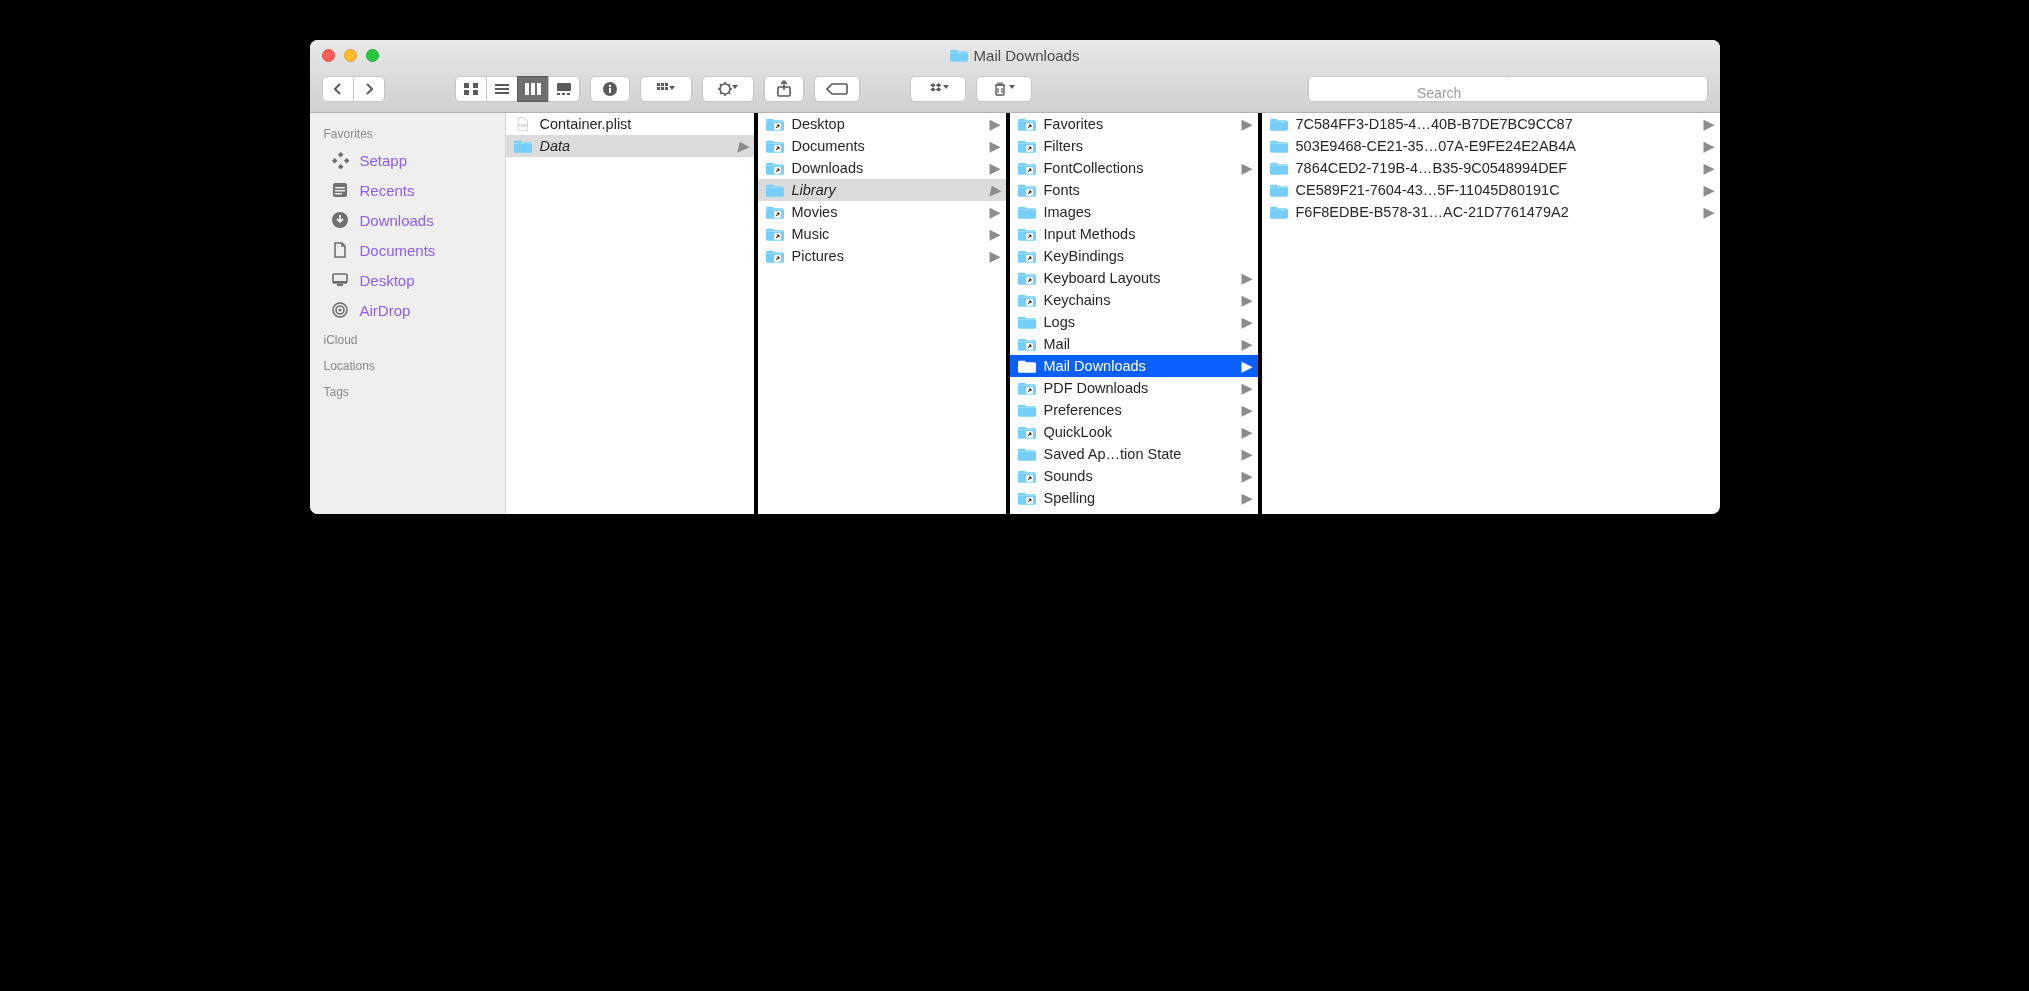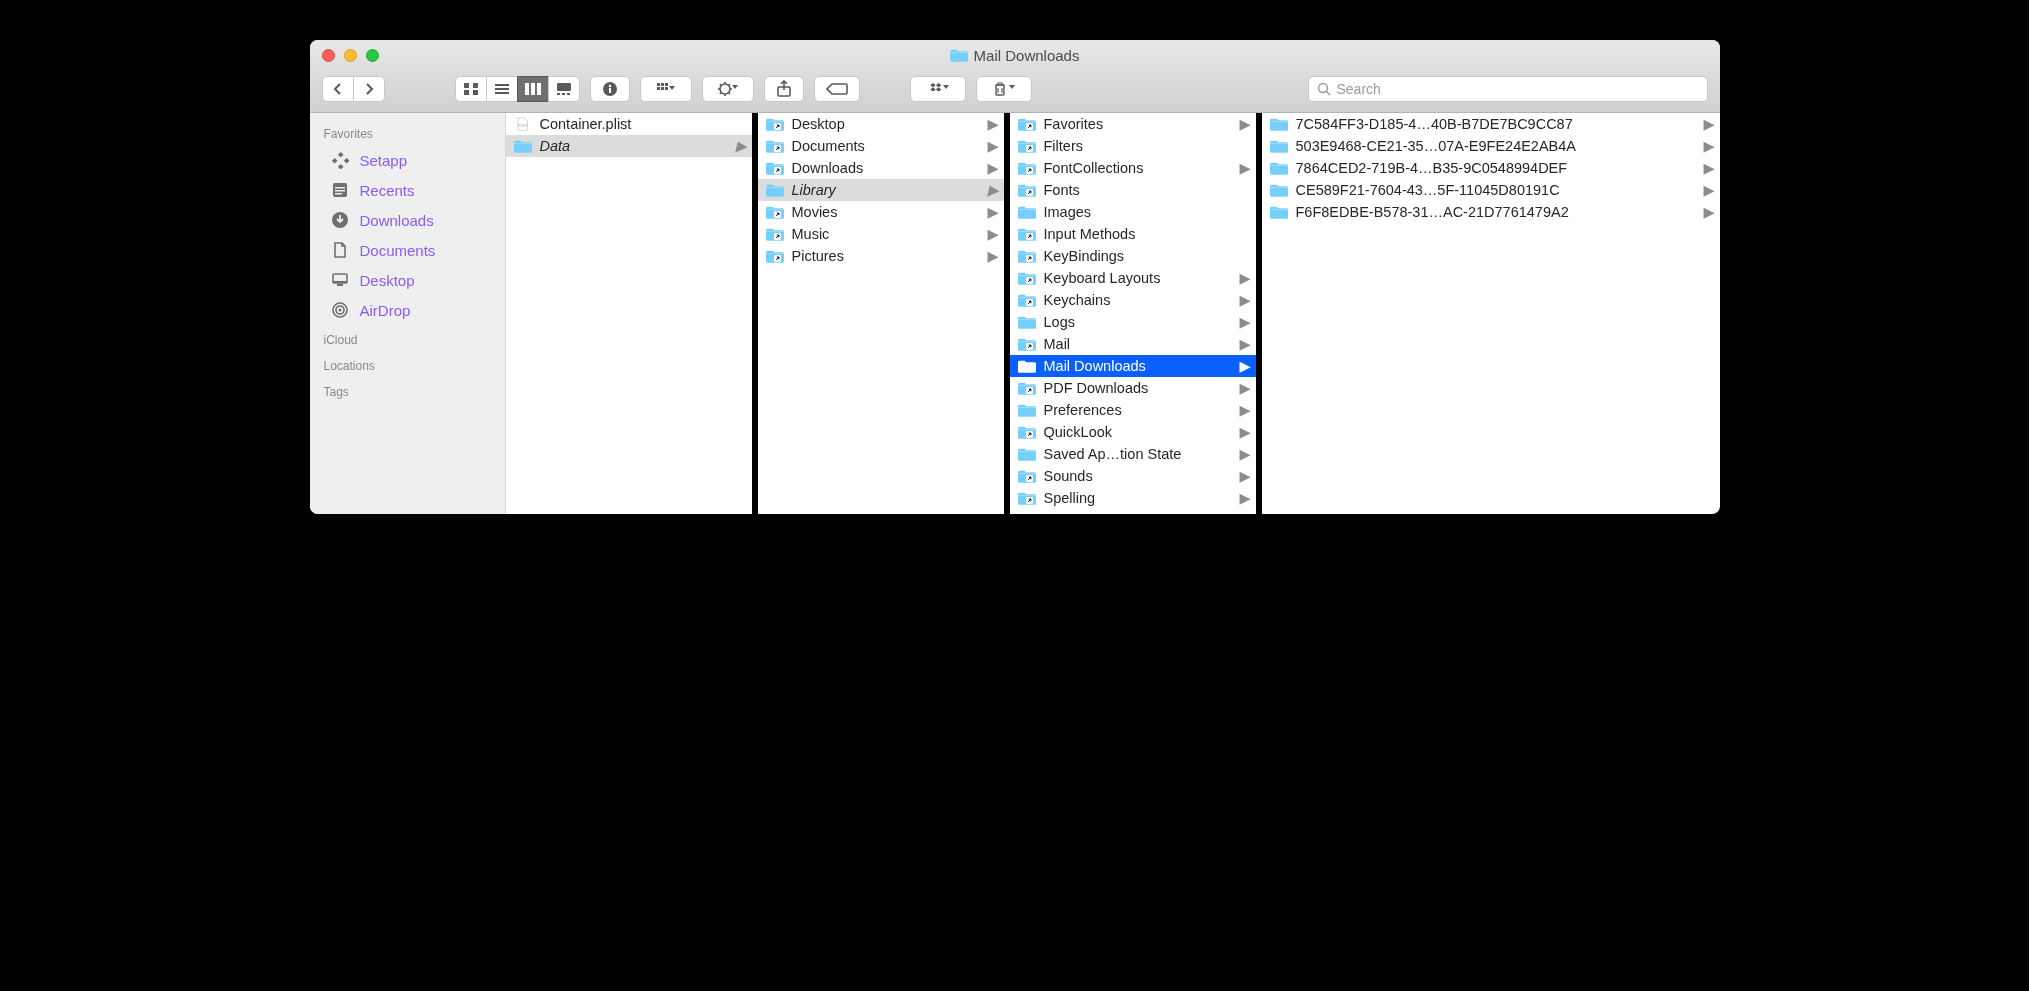--- a/index.html
+++ b/index.html
@@ -17,30 +17,30 @@
     .toolbar { display: flex; align-items: center; padding: 6px 12px 10px 12px; gap: 10px; }
     .tbtn { background: #fff; border: 1px solid #c7c7c9; height: 26px; display: inline-flex; align-items: center; justify-content: center; color: #5a5a5a; }
     .tbtn svg { pointer-events: none; }
     .seg { display: flex; }
     .seg .tbtn { border-radius: 0; margin-left: -1px; }
     .seg .tbtn:first-child { border-top-left-radius: 5px; border-bottom-left-radius: 5px; margin-left: 0; }
     .seg .tbtn:last-child { border-top-right-radius: 5px; border-bottom-right-radius: 5px; }
     .tbtn.active { background: #6f6f72; color: #fff; border-color: #5a5a5c; }
     .tbtn.single { border-radius: 5px; width: 40px; }
     .tbtn.npad { width: 32px; }
-    .search-wrap { margin-left: auto; display: flex; align-items: center; background: #fff; border: 1px solid #c7c7c9; border-radius: 5px; height: 26px; width: 400px; padding: 0 8px; gap: 6px; color: #9b9b9b; }
+    .search-wrap { margin-left: auto; display: flex; align-items: center; background: #fff; border: 1px solid #c7c7c9; border-radius: 5px; height: 26px; width: 400px; padding: 0 8px; gap: 6px; color: #9b9b9b; flex-direction: column; }
     .search-wrap input { border: none; outline: none; font-size: 14px; flex: 1; color: #333; background: transparent; }
     .search-wrap input::placeholder { color: #9b9b9b; }
     .body { display: flex; height: 401px; }
     .sidebar { width: 196px; background: #f0efef; border-right: 1px solid #d9d8d9; padding-top: 6px; }
     .sb-heading { font-size: 12px; color: #8a898b; padding: 8px 14px 4px 14px; font-weight: 500; }
     .sb-item { display: flex; align-items: center; gap: 10px; padding: 5px 10px 5px 20px; font-size: 15px; color: #8b5cf6; border-radius: 4px; margin: 0 0; }
     .sb-item .sbi { width: 20px; height: 20px; display: inline-flex; align-items: center; justify-content: center; color: #6f6f72; flex-shrink: 0; }
     .columns { flex: 1; display: flex; overflow: hidden; }
-    .col { width: 252px; border-right: 6px solid #000000; overflow-y: auto; overflow-x: hidden; }
+    .col { width: 252px; border-right: 4px solid #000000; overflow-y: auto; overflow-x: hidden; }
     .col:last-child { flex: 1; border-right: none; }
     .row { display: flex; align-items: center; gap: 8px; padding: 3px 6px 3px 8px; font-size: 14.5px; color: #272727; white-space: nowrap; position: relative; }
     .row .ficon { width: 18px; height: 14px; flex-shrink: 0; }
     .row .label { overflow: hidden; text-overflow: ellipsis; flex: 1; min-width: 0; }
     .row .chev { width: 10px; color: #8c8c8c; flex-shrink: 0; text-align: center; }
     .row.sel-gray { background: #dcdcdc; font-style: italic; }
     .row.sel-blue { background: #0a60ff; color: #fff; }
     .row.sel-blue .chev { color: #fff; }
     .alias-badge { position: absolute; left: 8px; bottom: 1px; width: 7px; height: 7px; }
     svg { display: block; }

